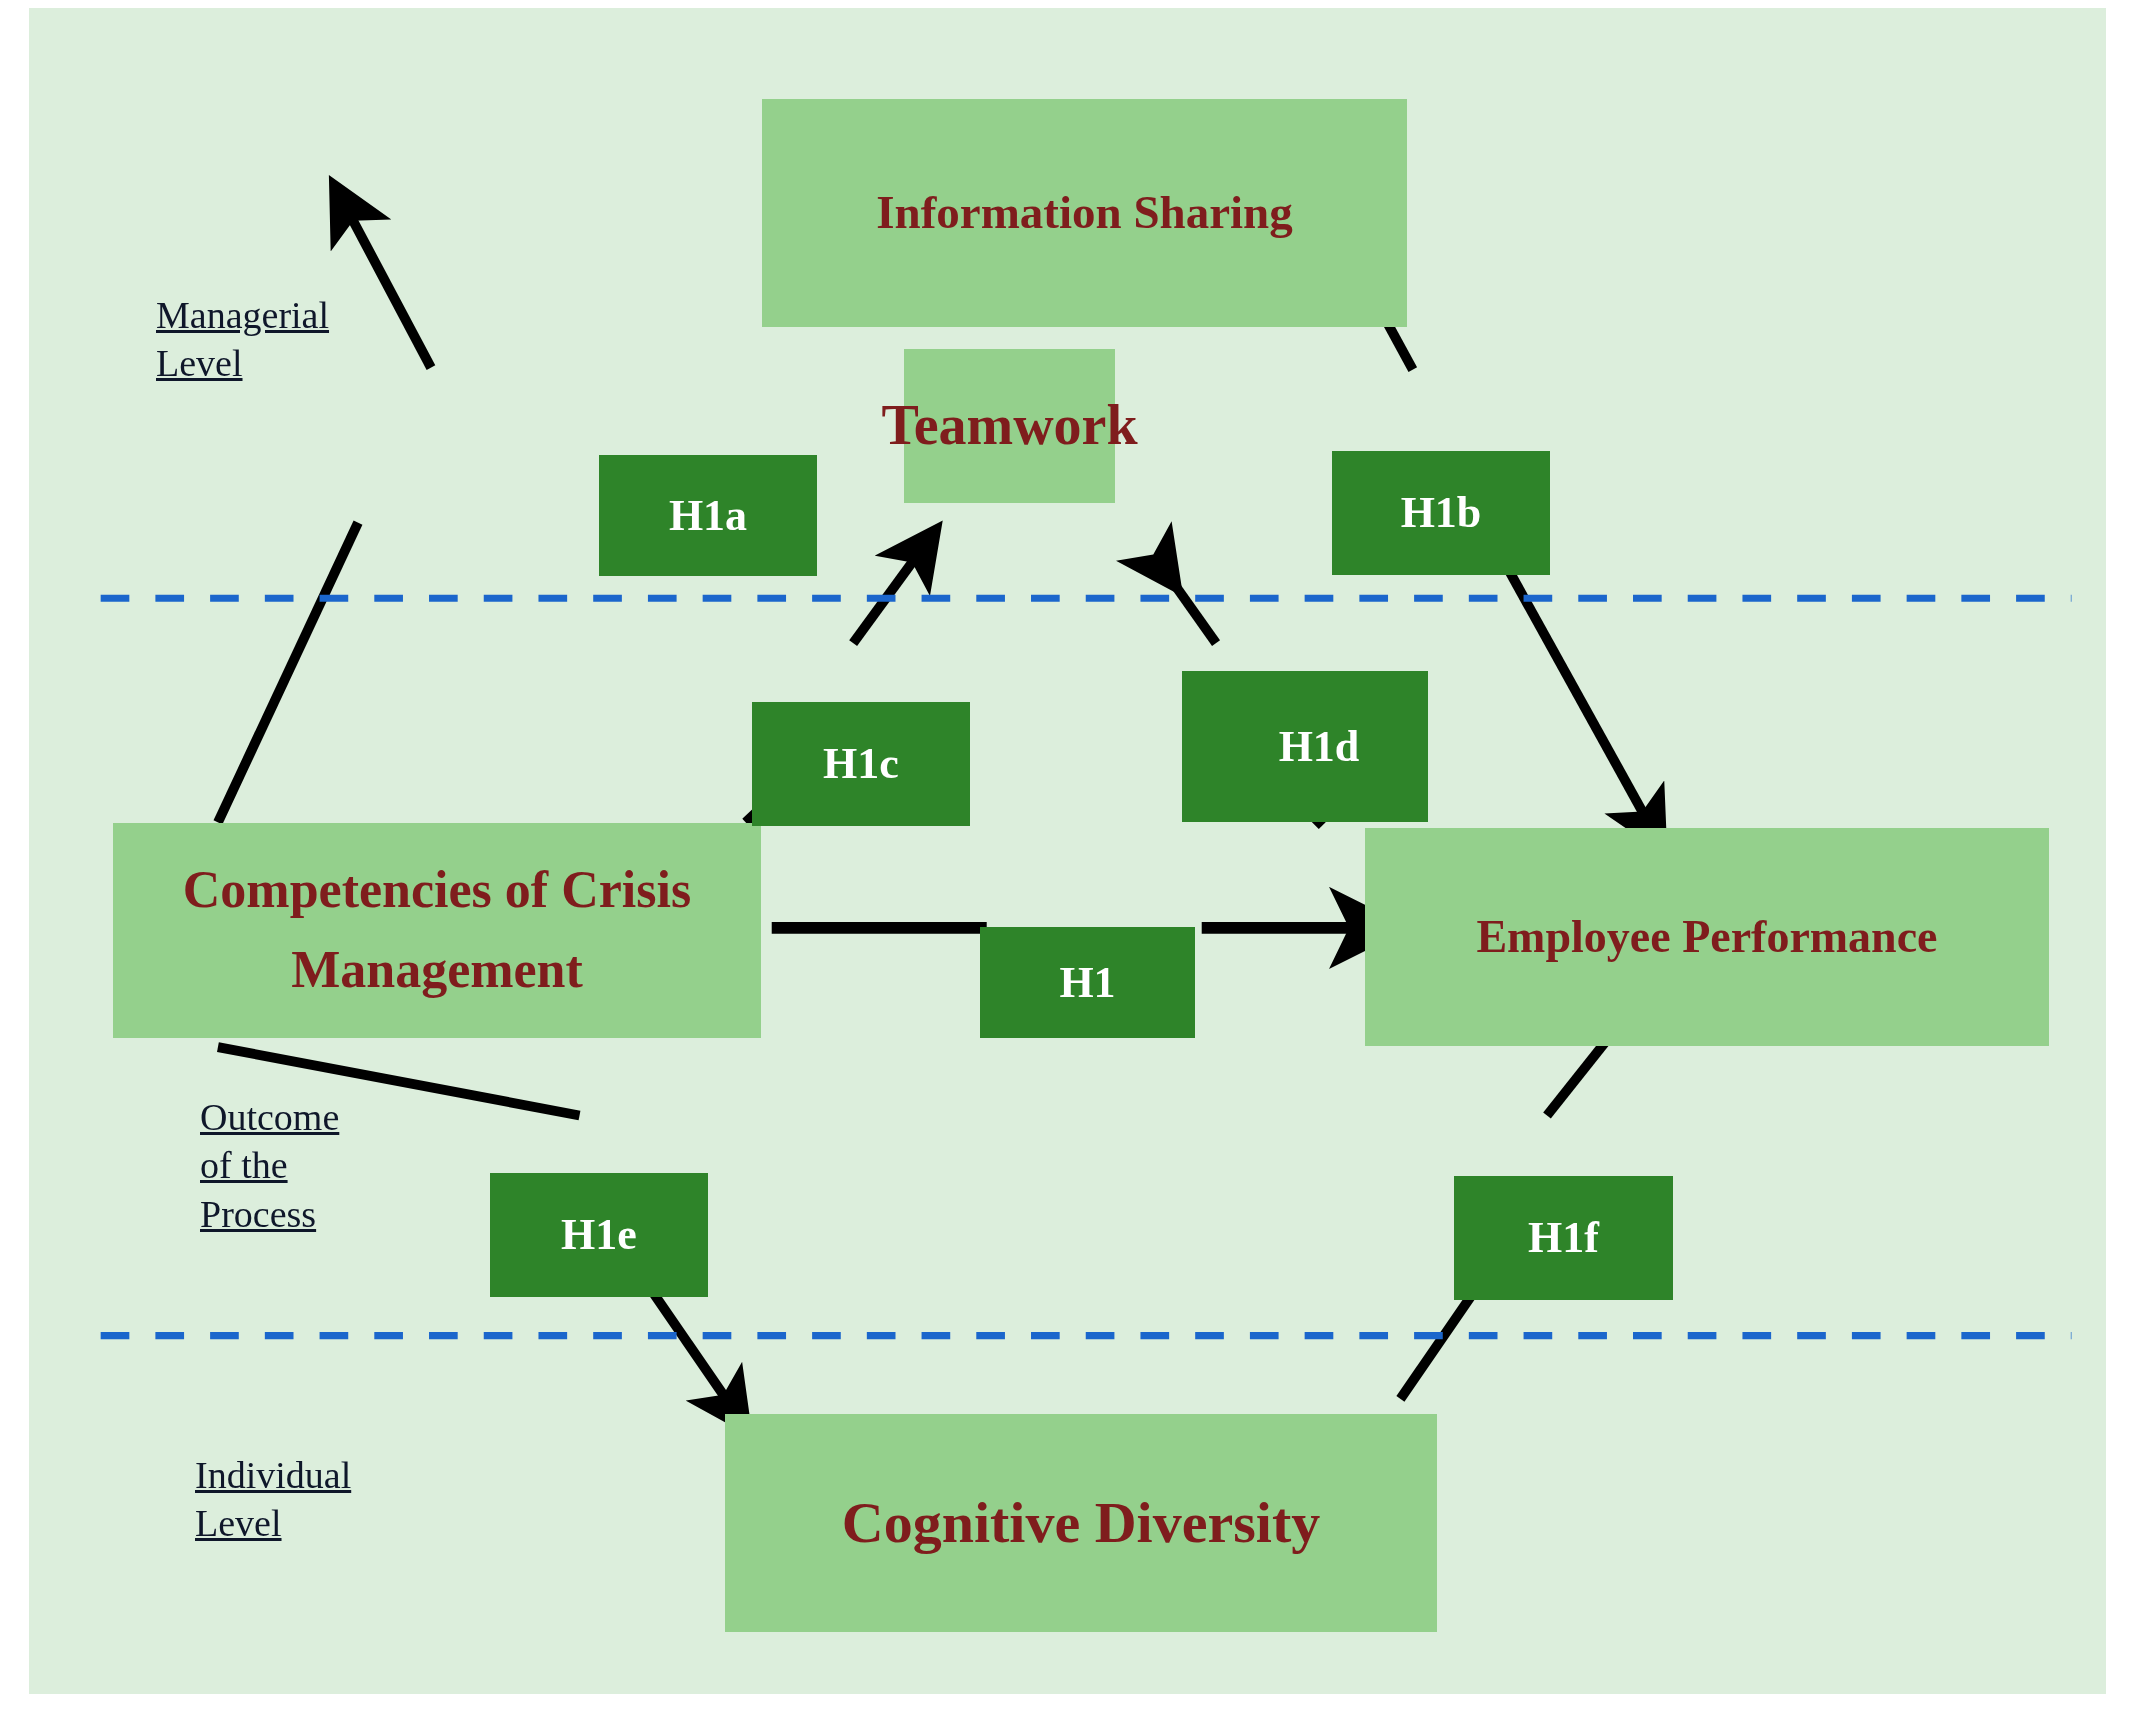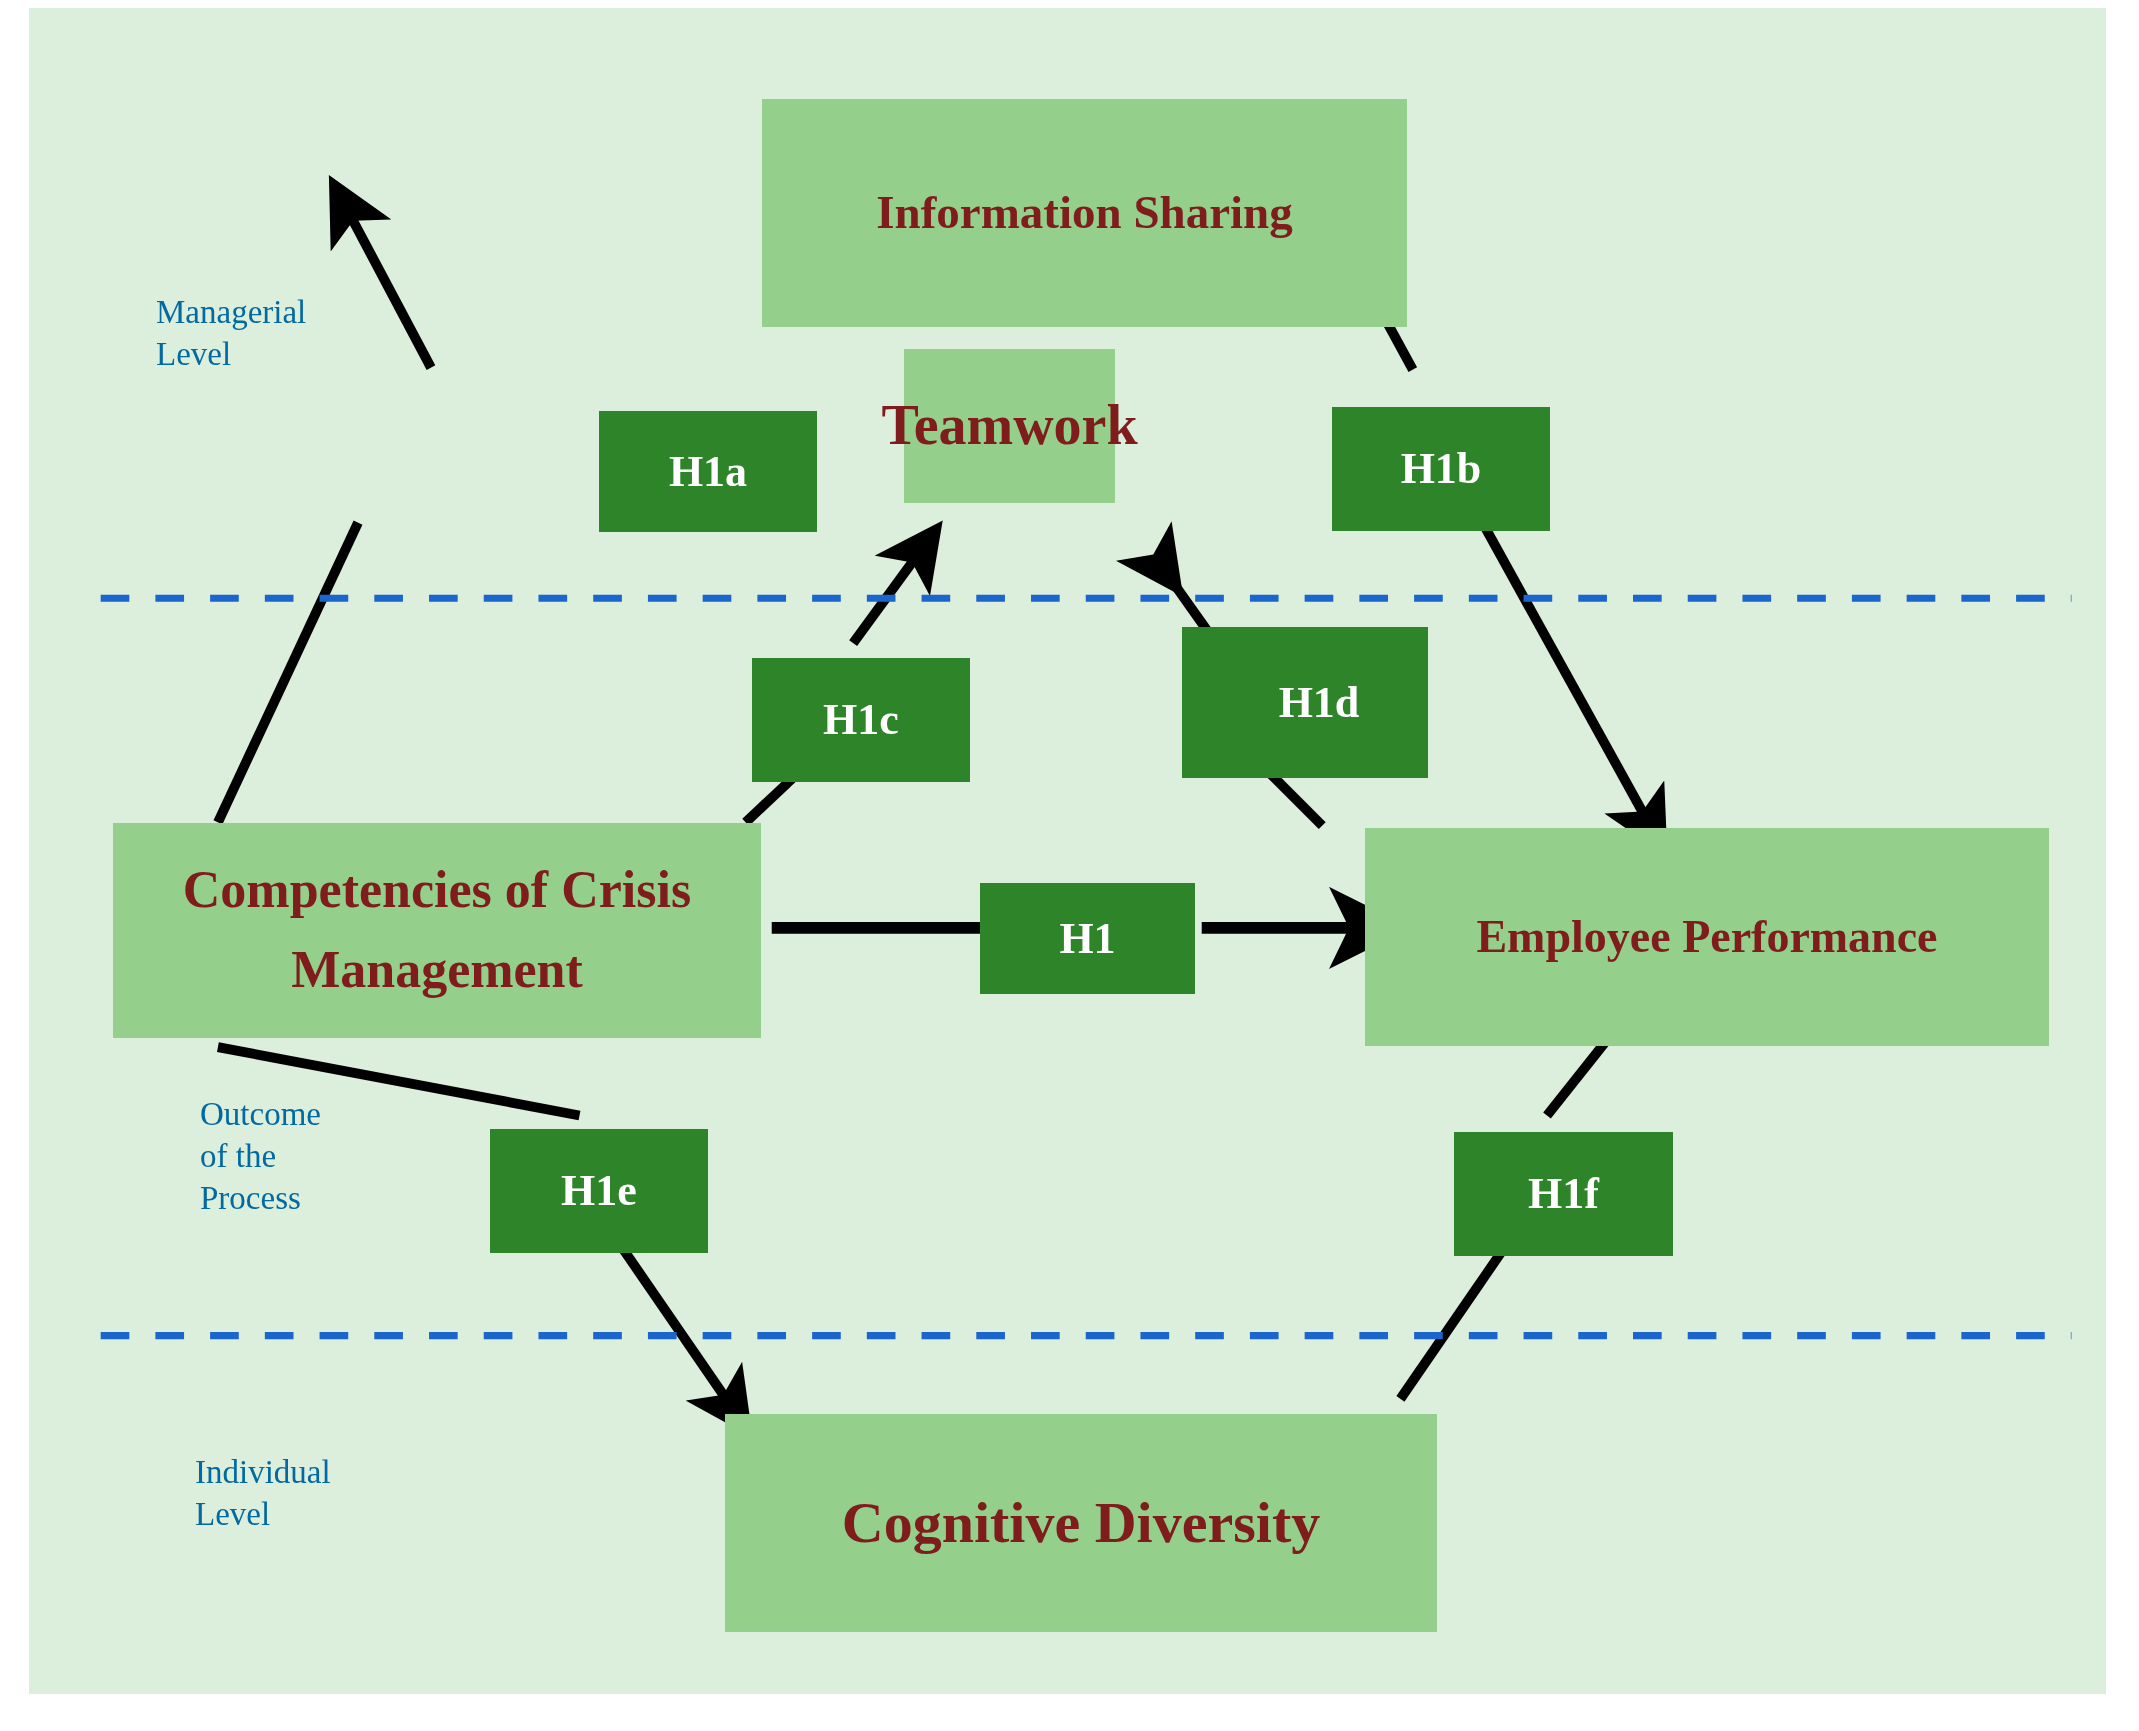--- a/index.html
+++ b/index.html
@@ -44,32 +44,34 @@
     background: #2E8429;
     display: flex;
     align-items: center;
     justify-content: center;
     text-align: center;
     color: #FFFFFF;
     font-weight: bold;
     font-size: 44px;
     font-family: "Liberation Serif", "DejaVu Serif", serif;
     z-index: 8;
+    margin-top: 44px;
   }
 
   
   .level-label {
     position: absolute;
-    color: #0369a1;
+    color: #0f172a;
     font-weight: normal;
-    font-size: 33px;
+    font-size: 38px;
     line-height: 1.28;
     font-family: "Liberation Serif", "DejaVu Serif", serif;
     z-index: 7;
     white-space: pre-line;
+    text-decoration: underline;
   }
 
   
   #arrows {
     position: absolute;
     left: 0;
     top: 0;
     width: 2077px;
     height: 1686px;
     z-index: 4;

